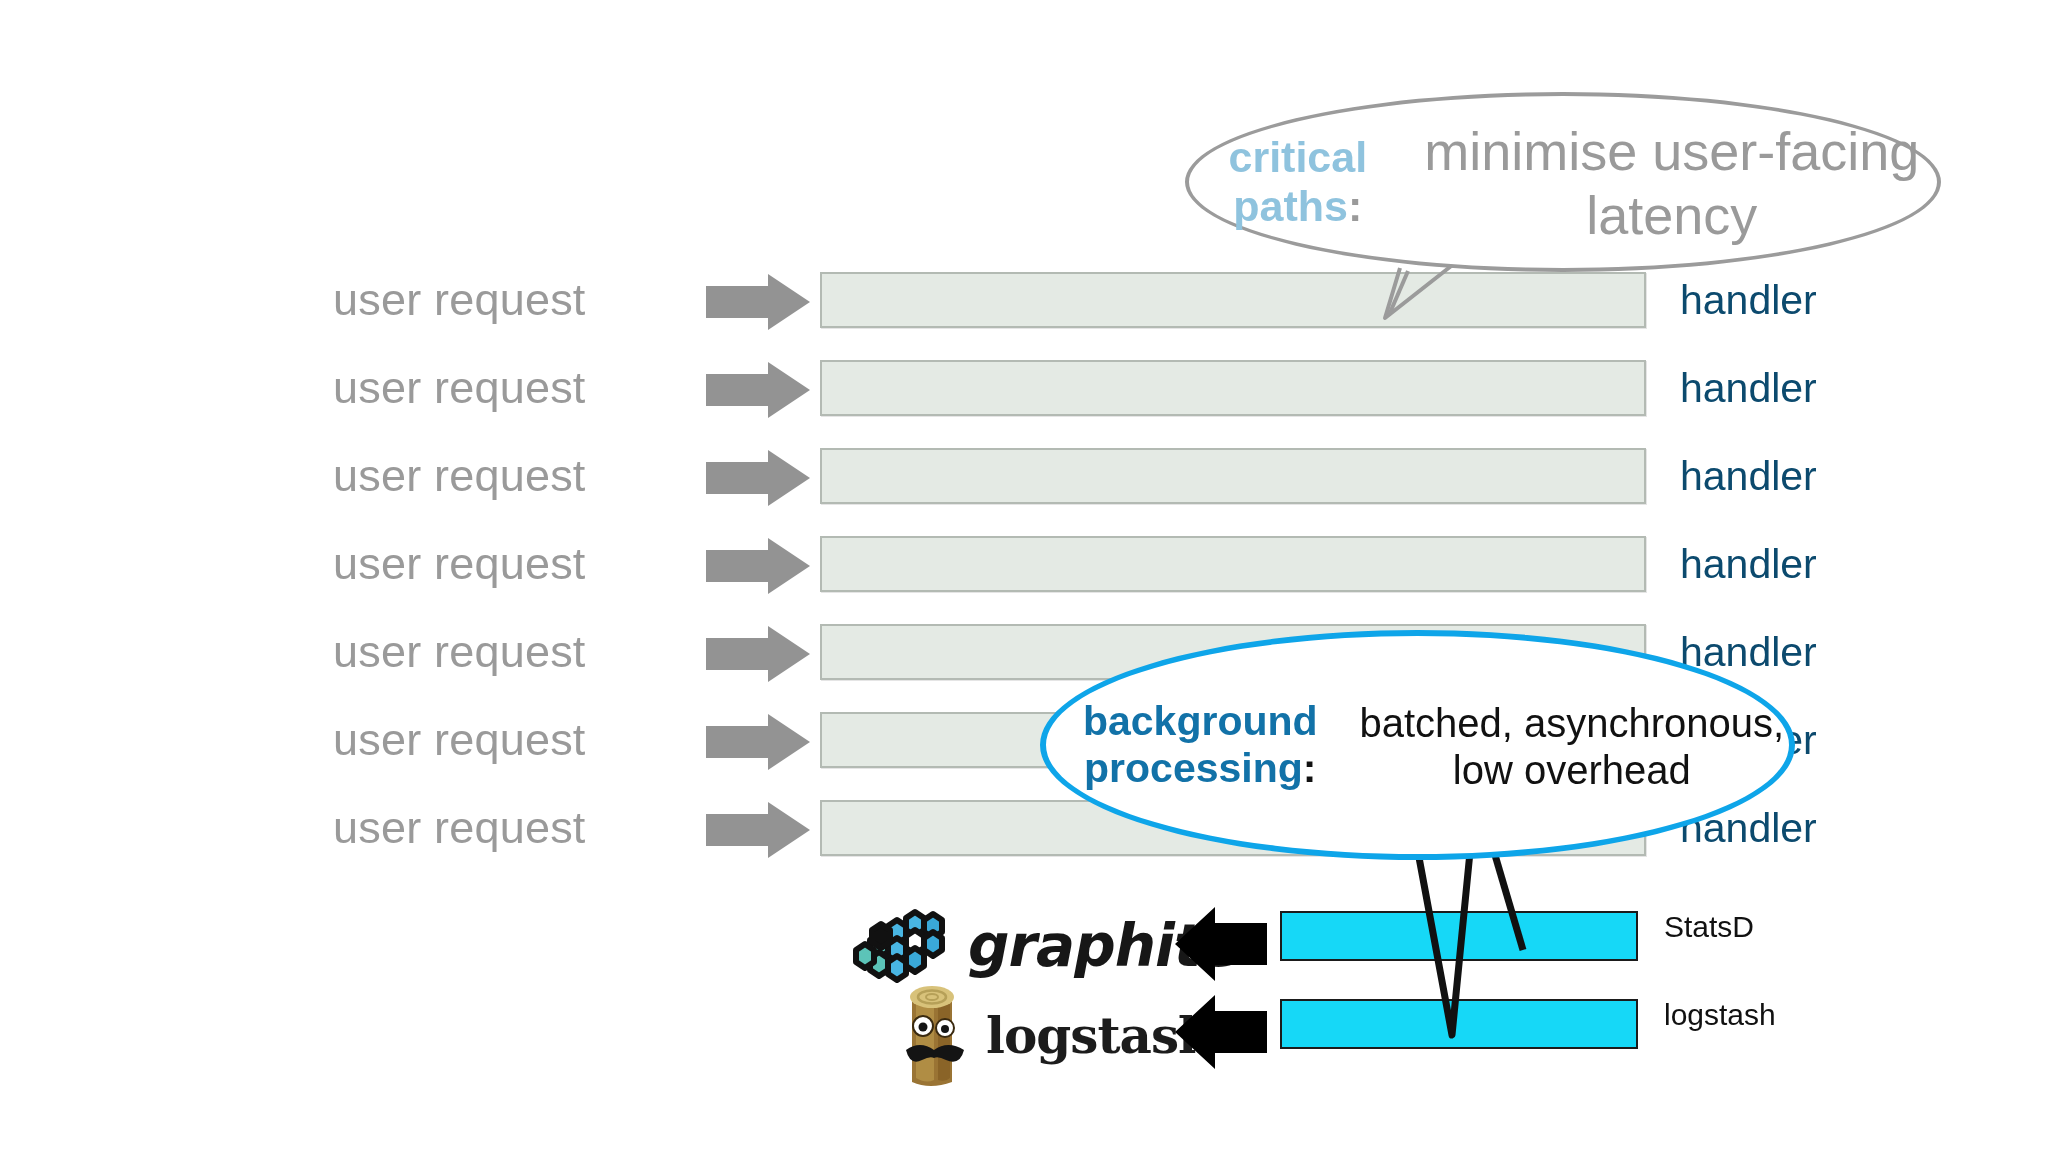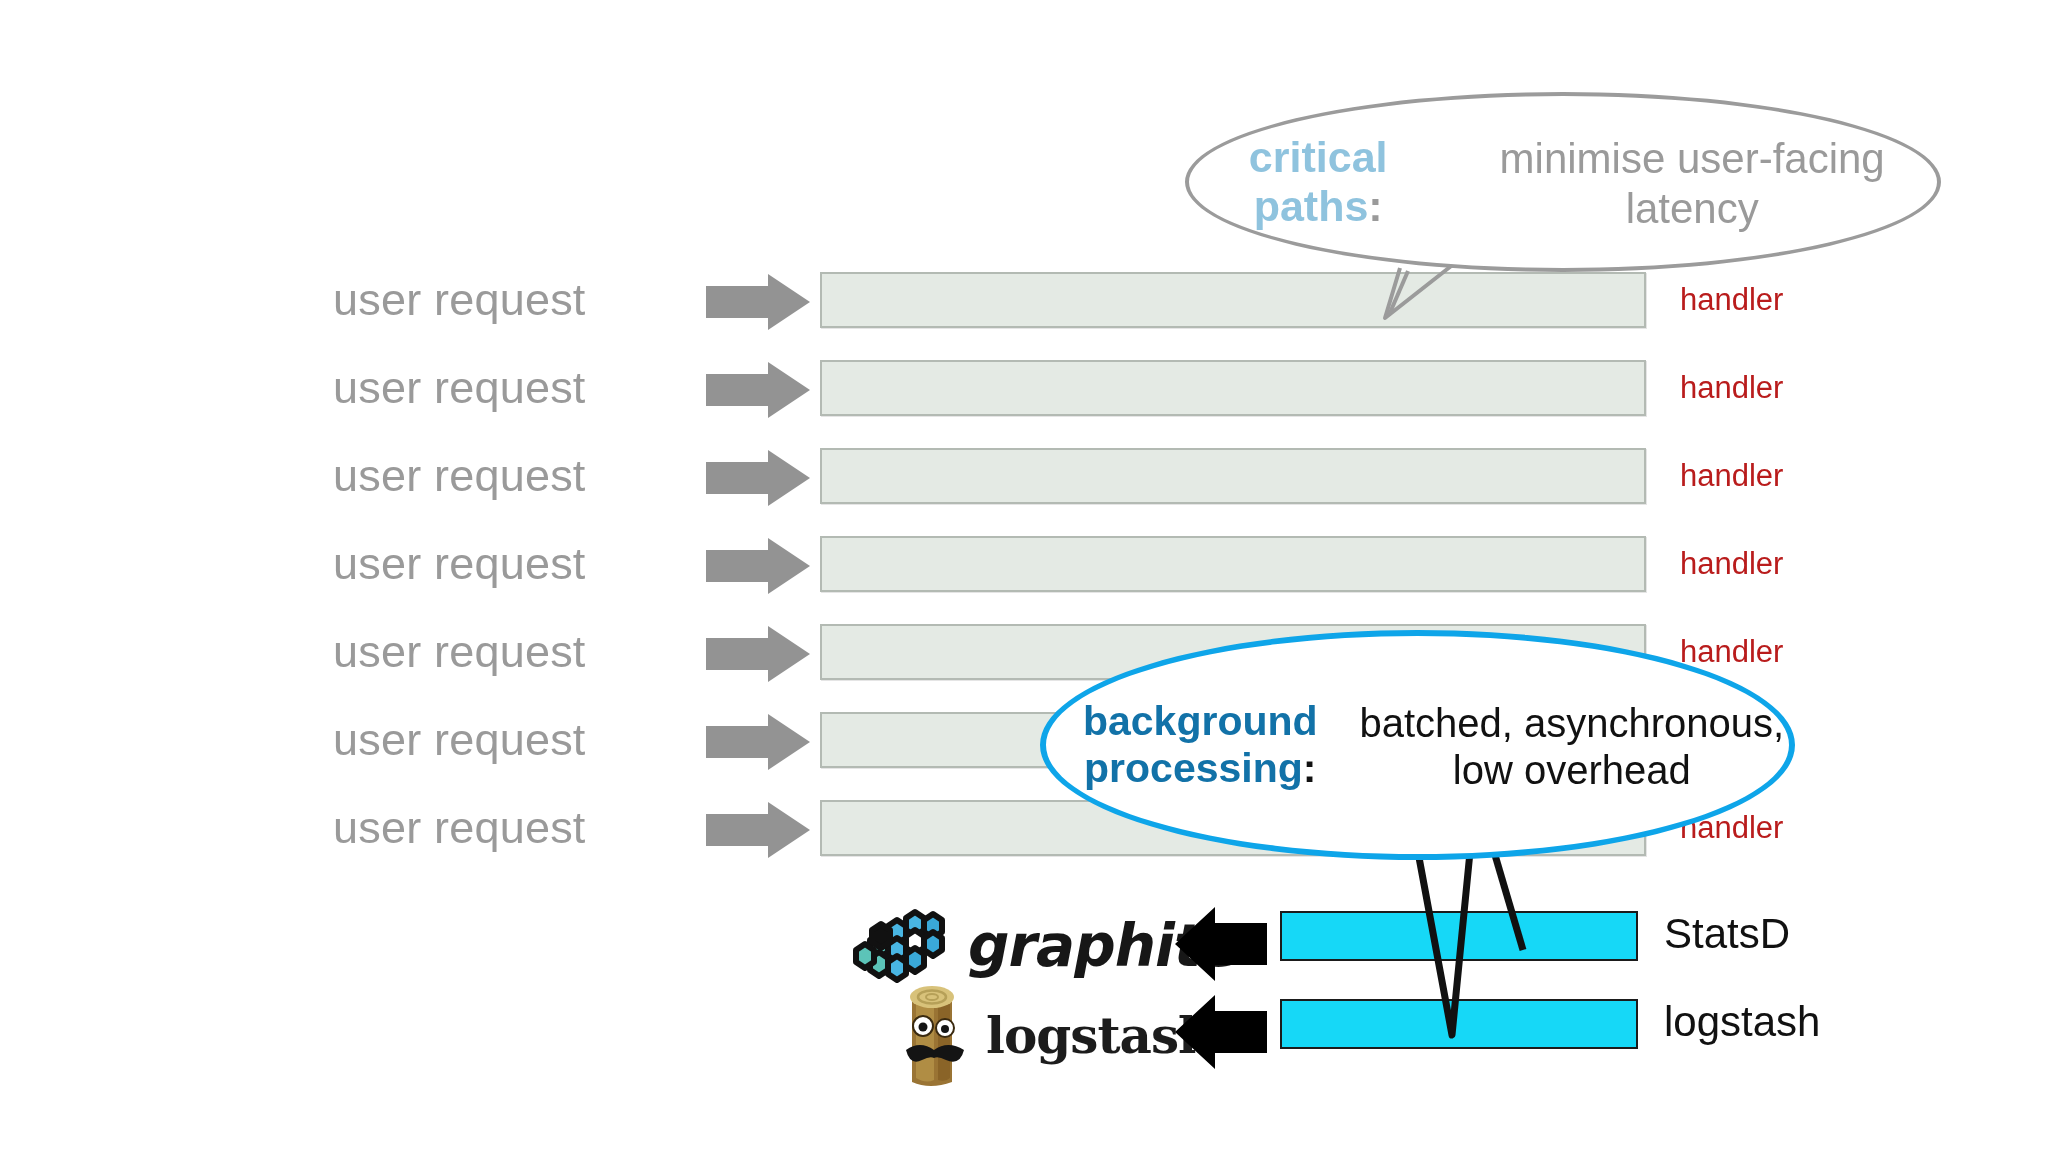--- a/index.html
+++ b/index.html
@@ -55,22 +55,22 @@
     border: 2px solid #b3bab3;
     box-sizing: border-box;
     box-shadow: 1px 1px 0 rgba(0,0,0,0.10);
   }
   .handler-label {
     position: absolute;
     left: 1672px;
     top: 0;
     height: 88px;
     line-height: 88px;
-    font-size: 31px;
-    color: #b91c1c;
+    font-size: 41px;
+    color: #0c4a6e;
     white-space: nowrap;
   }
 
   
   .sink-row {
     position: absolute;
     left: 0;
     width: 2048px;
     height: 88px;
   }
@@ -79,21 +79,21 @@
     left: 1280px;
     width: 358px;
     height: 50px;
     background: #16d8f7;
     border: 2px solid #1b1b1b;
     box-sizing: border-box;
   }
   .sink-label {
     position: absolute;
     left: 1664px;
-    font-size: 42px;
+    font-size: 30px;
     color: #111111;
     white-space: nowrap;
   }
   .arrow-black {
     position: absolute;
     left: 1175px;
     width: 92px;
     height: 74px;
   }
 
@@ -155,21 +155,21 @@
   }
   .callout-body {
     line-height: 1.18;
   }
   .t-critical {
     font-size: 43px;
     color: #8fc3de;
   }
   .t-critical .colon { color: #9a9a9a; font-weight: bold; }
   .b-critical {
-    font-size: 42px;
+    font-size: 54px;
     color: #9a9a9a;
     margin-top: 4px;
   }
   .t-background {
     font-size: 41px;
     color: #1272a8;
   }
   .t-background .colon { color: #111111; font-weight: bold; }
   .b-background {
     font-size: 40px;

